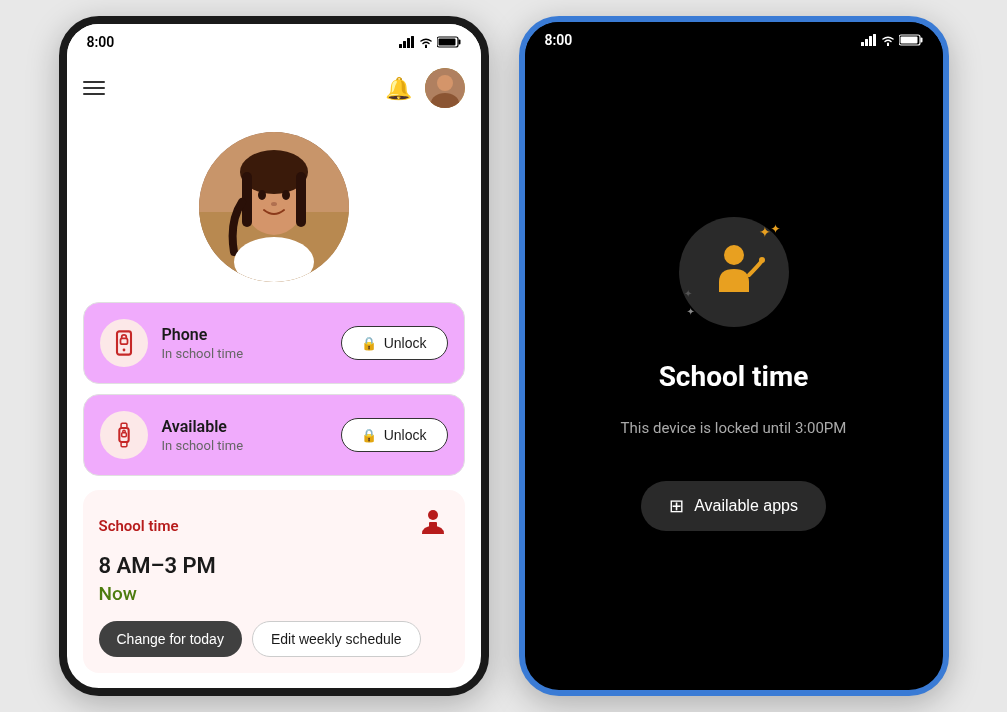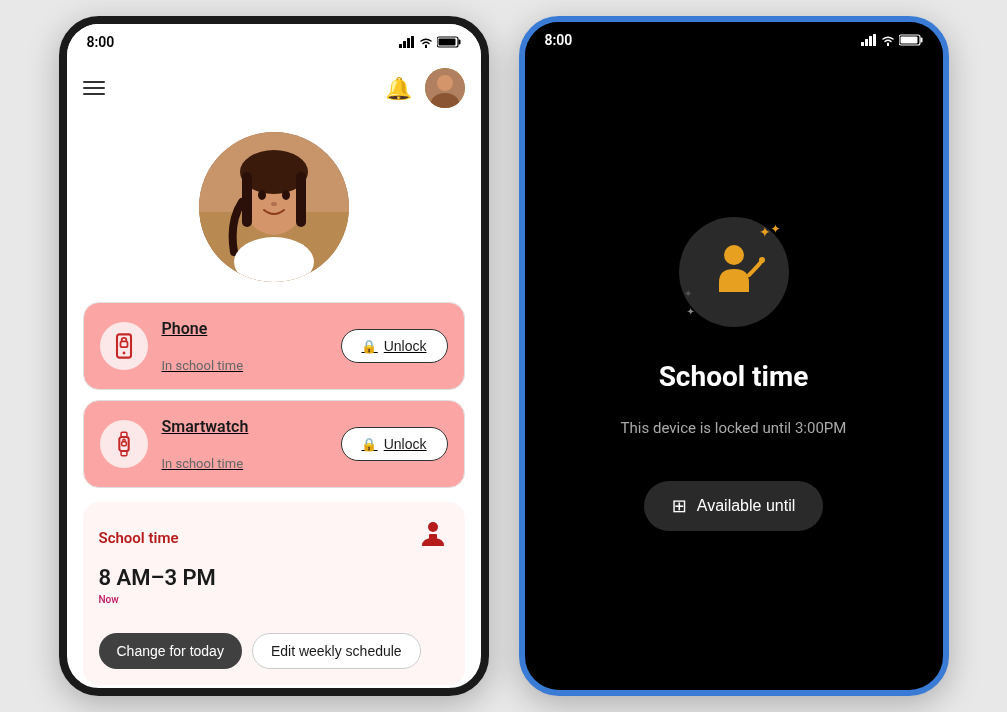--- a/index.html
+++ b/index.html
@@ -122,28 +122,27 @@
 
     
     .devices-section {
       padding: 0 16px;
       display: flex;
       flex-direction: column;
       gap: 10px;
     }
 
     .device-card {
-      background: #fca5a5;
+      background: #f0abfc;
       border: 1px solid #e0e0e0;
       border-radius: 16px;
       padding: 16px;
       display: flex;
       align-items: center;
       justify-content: space-between;
-      text-decoration: underline;
     }
 
     .device-left {
       display: flex;
       align-items: center;
       gap: 14px;
     }
 
     .device-icon-bg {
       width: 48px;
@@ -159,21 +158,21 @@
 
     .device-info {}
     .device-name {
       font-size: 16px;
       font-weight: 600;
       color: #1a1a1a;
     }
     .device-status {
       font-size: 13px;
       color: #666;
-      margin-top: 20px;
+      margin-top: 2px;
     }
 
     .unlock-btn {
       border: 1.5px solid #333;
       border-radius: 24px;
       padding: 8px 20px;
       background: #fff;
       font-size: 14px;
       font-weight: 500;
       color: #1a1a1a;
@@ -214,24 +213,24 @@
     }
 
     .school-hours {
       font-size: 22px;
       font-weight: 600;
       color: #1a1a1a;
       margin-bottom: 4px;
     }
 
     .now-label {
-      font-size: 10px;
-      color: #be185d;
+      font-size: 19px;
+      color: #4d7c0f;
       font-weight: 500;
-      margin-bottom: 28px;
+      margin-bottom: 16px;
     }
 
     .school-actions {
       display: flex;
       gap: 10px;
     }
 
     .btn-change-today {
       background: #404040;
       color: #fff;
@@ -434,21 +433,21 @@
         <div class="device-icon-bg">
           <svg width="28" height="28" viewBox="0 0 24 24">
             <rect x="8" y="6" width="8" height="12" rx="2" stroke="#c62828" stroke-width="1.8" fill="none"></rect>
             <rect x="9.5" y="2" width="5" height="4" rx="1" stroke="#c62828" stroke-width="1.3" fill="none"></rect>
             <rect x="9.5" y="18" width="5" height="4" rx="1" stroke="#c62828" stroke-width="1.3" fill="none"></rect>
             <rect x="10" y="10" width="4" height="3.5" rx="1" stroke="#c62828" stroke-width="1.3" fill="none"></rect>
             <path d="M11 10 L11 9 Q11 8 12 8 Q13 8 13 9 L13 10" stroke="#c62828" stroke-width="1.3" fill="none"></path>
           </svg>
         </div>
         <div class="device-info">
-          <div class="device-name">Smartwatch</div>
+          <div class="device-name">Available</div>
           <div class="device-status">In school time</div>
         </div>
       </div>
       <button class="unlock-btn">
         <span class="lock-icon-small">🔒</span>
         <span>Unlock</span>
       </button>
     </div>
   </div>
 
@@ -516,16 +515,16 @@
     </div>
 
     <div style="margin-bottom:12px">
       <div class="dark-title">School time</div>
     </div>
 
     <div class="dark-subtitle">This device is locked until 3:00PM</div>
 
     <button class="available-apps-btn">
       <span class="apps-grid-icon">⊞</span>
-      <span>Available until</span>
+      <span>Available apps</span>
     </button>
   </div>
 </div>
 
 </body></html>

